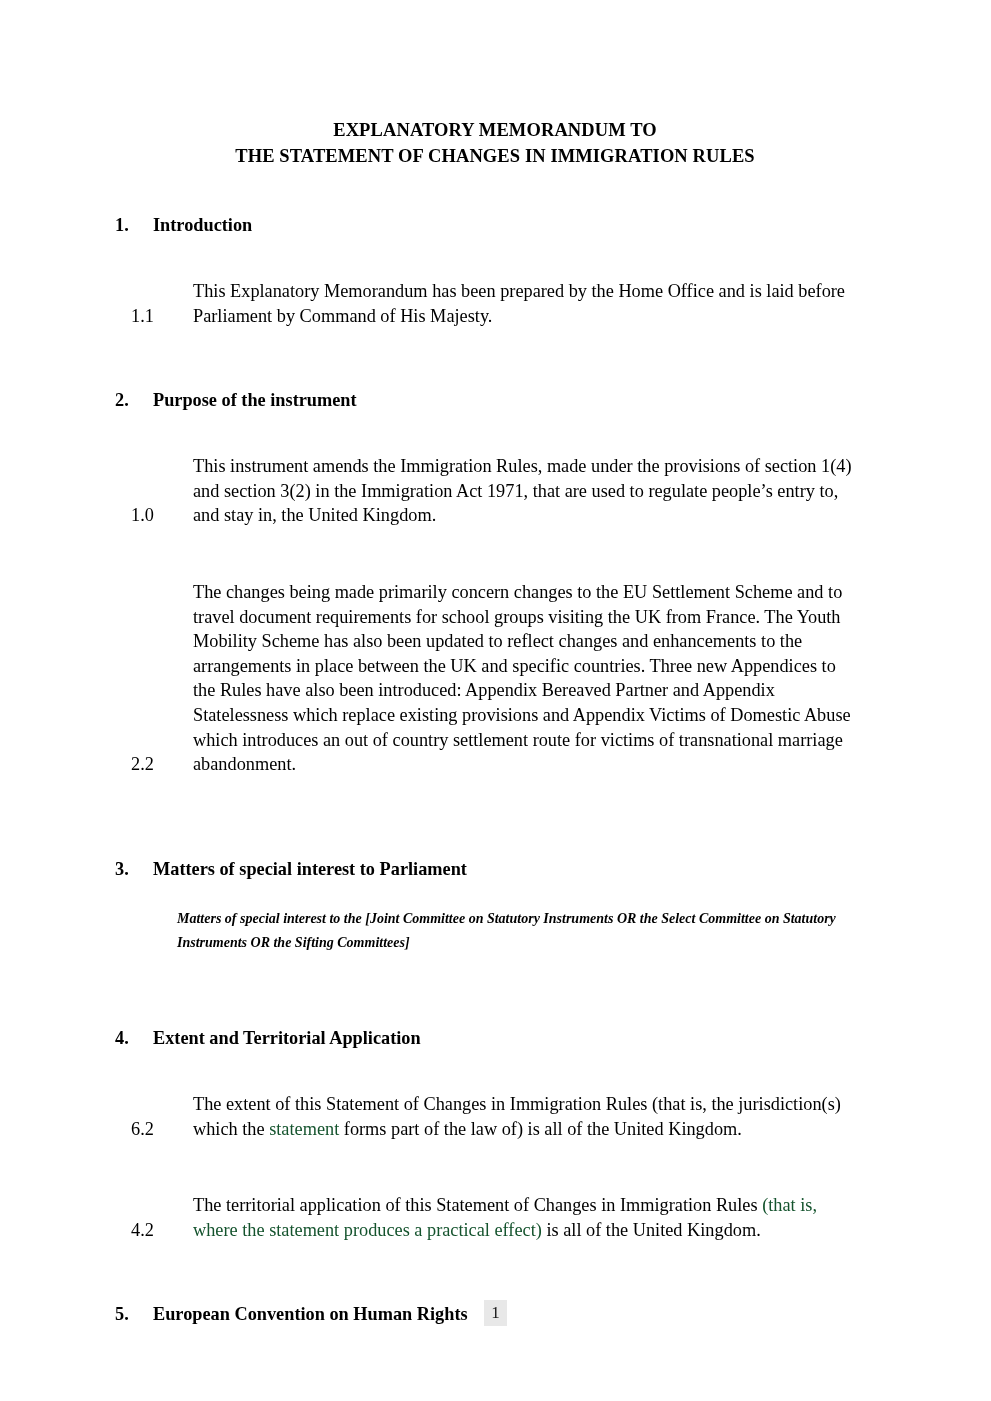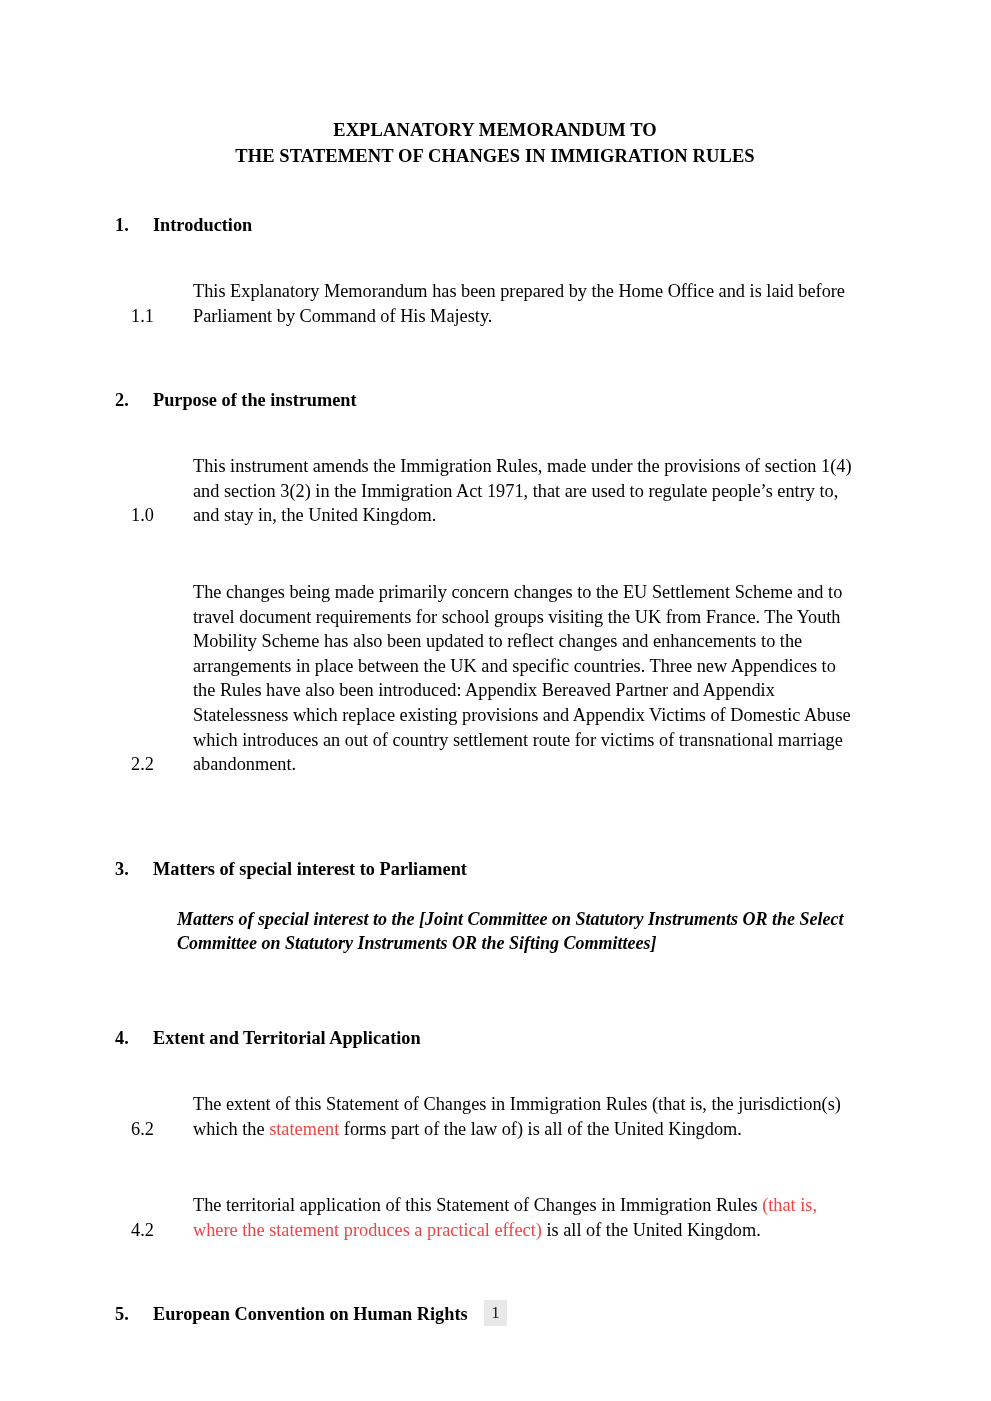--- a/index.html
+++ b/index.html
@@ -75,26 +75,26 @@
     max-width: 700px;
     text-align: left;
   }
 
   
   .note {
     margin: 0 0 0 62px;
     max-width: 700px;
     font-weight: bold;
     font-style: italic;
-    font-size: 18px;
+    font-size: 14px;
     line-height: 24.6px;
   }
 
   
-  .grey { color: #ef4444; }
+  .grey { color: #14532d; }
 
   
   .gap-sm  { height: 20px; }
   .gap-md  { height: 26px; }
   .gap-lg  { height: 30px; }
 
   
   .footer {
     position: absolute;
     left: 0;

